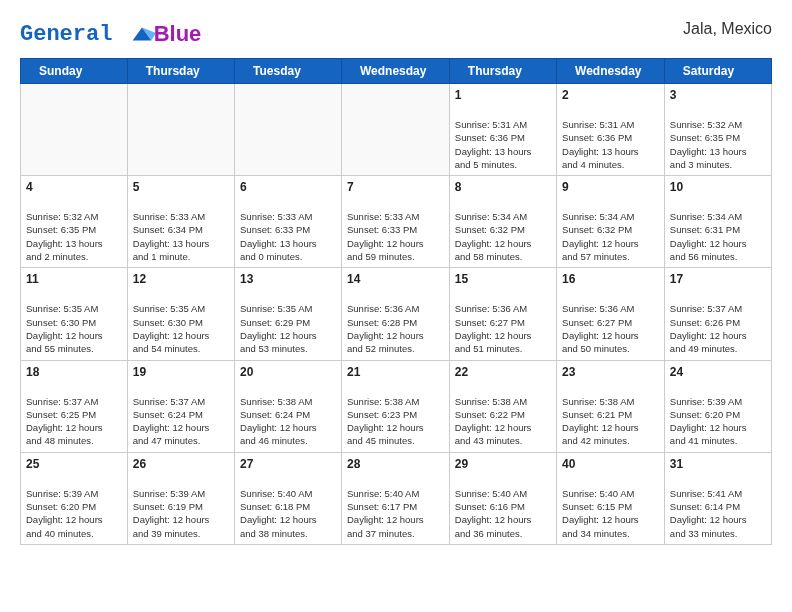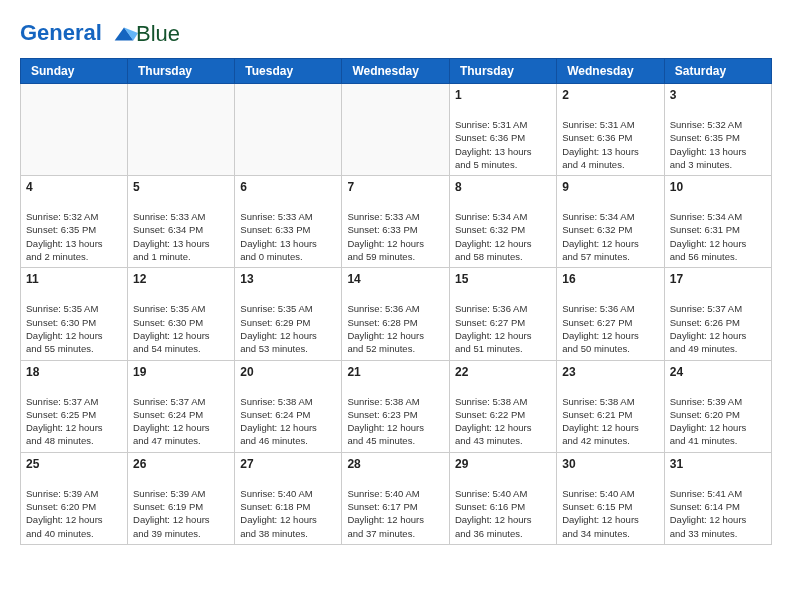--- a/index.html
+++ b/index.html
@@ -40,21 +40,21 @@
       width: 100%;
       border-collapse: collapse;
       border: 1px solid #ccc;
     }
     .calendar th {
       background: #1565c0;
       color: #fff;
       font-size: 12px;
       font-weight: bold;
       text-align: left;
-      padding: 5px 10px;
+      padding: 5px 18px;
       border: 1px solid #1050a0;
     }
     .calendar td {
       vertical-align: top;
       width: 108px;
       min-height: 80px;
       padding: 4px 5px;
       border: 1px solid #ccc;
       font-size: 10px;
       color: #222;
@@ -75,32 +75,33 @@
     }
     .row-alt td { background: #f0f4f8; }
   </style>
 </head>
 <body>
 
 <div class="header">
   <div class="logo">
     <div>
       <div style="display:flex;align-items:center;">
-        <div style="font-size:22px;font-weight:bold;color:#1a1a1a;line-height:1.1;">
+        <div style="font-size:22px;font-weight:bold;color:#1a1a1a;line-height:1.1;font-family:Liberation Mono, monospace;">
           <span style="color:#1565c0;">General</span>
           <svg class="logo-icon" viewBox="0 0 30 30" width="28" height="28" style="vertical-align:middle;">
             <polygon points="5,22 15,8 25,22" fill="#1565c0"></polygon>
             <polygon points="15,8 25,22 30,14" fill="#2196f3" opacity="0.7"></polygon>
           </svg>
         </div>
-        <div style="font-size:22px;font-weight:normal;color:#14532d;line-height:1.1;margin-left:-2px;text-align:center;">Blue</div>
+        <div style="font-size:22px;font-weight:bold;color:#a21caf;line-height:1.1;margin-left:-2px;text-align:center;">Blue</div>
       </div>
     </div>
   </div>
   <div class="title-block">
+    <div class="location">Jala, Mexico</div>
   </div>
 </div>
 
 <table class="calendar">
   <thead>
     <tr>
     <th>Sunday</th>
         <th>Thursday</th>
         <th>Tuesday</th>
         <th>Wednesday</th>
@@ -233,21 +234,21 @@
         </td>
         <td class="filled">
           <span class="day-num">28</span>
           <div class="day-info">Sunrise: 5:40 AM<br>Sunset: 6:17 PM<br>Daylight: 12 hours<br>and 37 minutes.</div>
         </td>
         <td class="filled">
           <span class="day-num">29</span>
           <div class="day-info">Sunrise: 5:40 AM<br>Sunset: 6:16 PM<br>Daylight: 12 hours<br>and 36 minutes.</div>
         </td>
         <td class="filled">
-          <span class="day-num">30</span>
+          <span class="day-num">40</span>
           <div class="day-info">Sunrise: 5:40 AM<br>Sunset: 6:15 PM<br>Daylight: 12 hours<br>and 34 minutes.</div>
         </td>
         <td class="filled">
           <span class="day-num">31</span>
           <div class="day-info">Sunrise: 5:41 AM<br>Sunset: 6:14 PM<br>Daylight: 12 hours<br>and 33 minutes.</div>
         </td>
       </tr>
     </tbody>
 </table>
 

